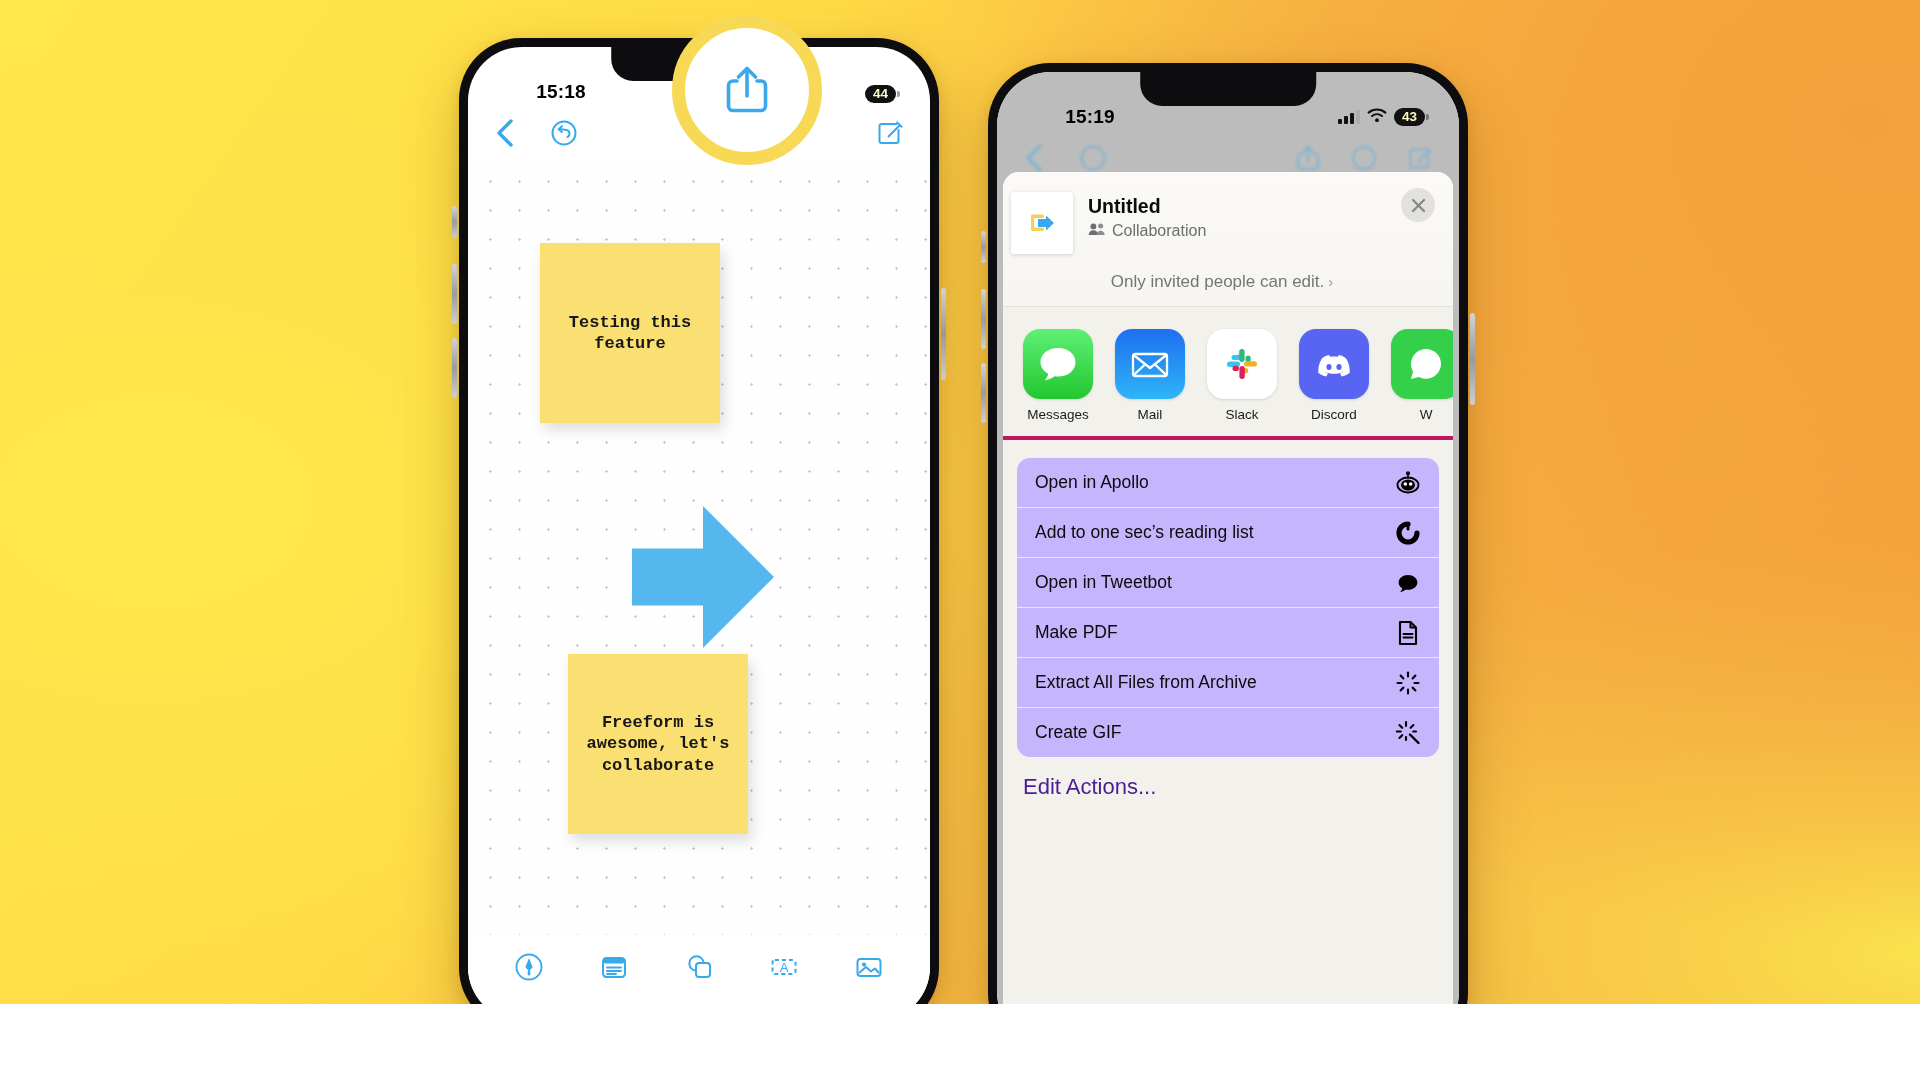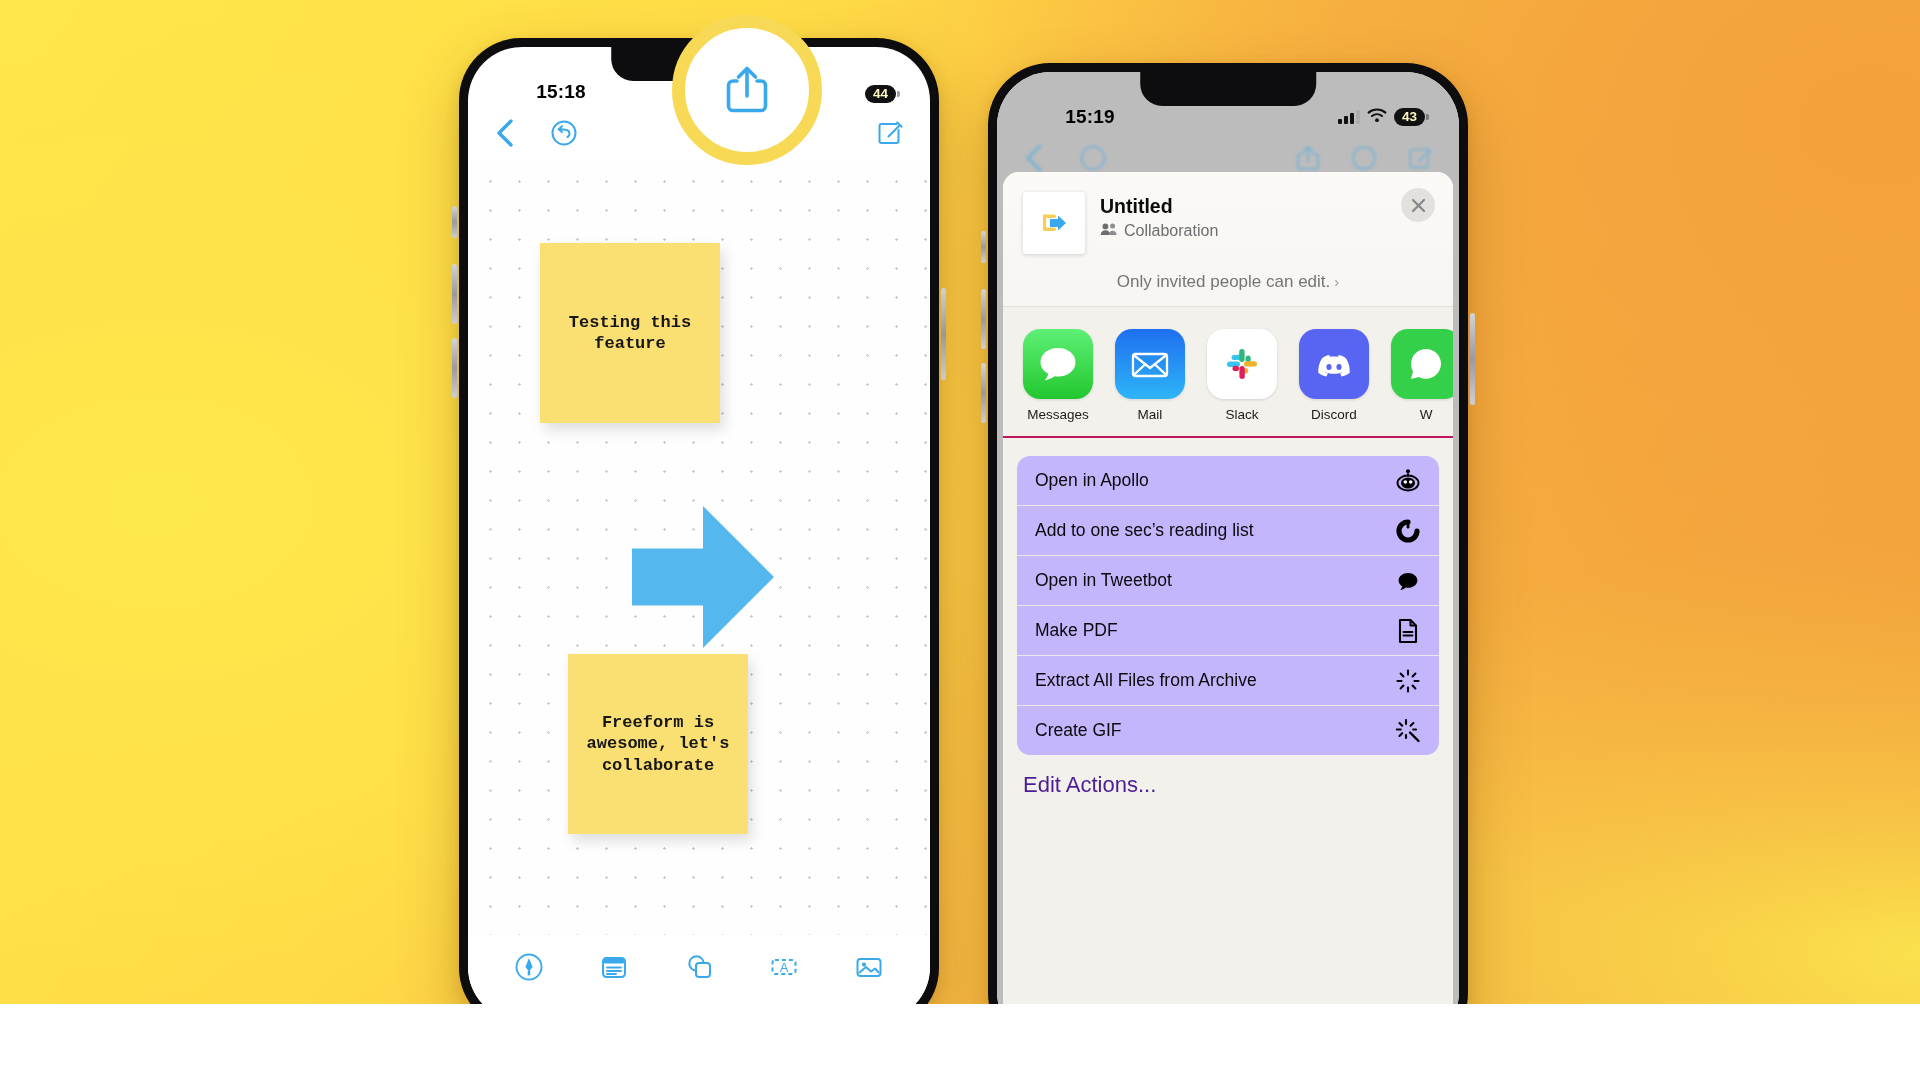--- a/index.html
+++ b/index.html
@@ -233,21 +233,21 @@
     top: 100px;
     bottom: 0;
     background: #f2f1ec;
     border-radius: 16px 16px 0 0;
     z-index: 20;
     overflow: hidden;
   }
   .sheet-head {
     position: relative;
     background: linear-gradient(180deg, #fbfaf7 0%, #f6f5f1 100%);
-    padding: 20px 20px 14px 20px;
+    padding: 20px 20px 14px 8px;
     border-bottom: 1px solid #e2e1dc;
   }
   .sheet-head-row { display: flex; align-items: flex-start; gap: 15px; }
   .doc-thumb {
     width: 62px; height: 62px;
     background: #fff;
     border-radius: 3px;
     box-shadow: 0 1px 4px rgba(0,0,0,.16);
     display: flex; align-items: center; justify-content: center;
     flex-shrink: 0;
@@ -270,21 +270,21 @@
     font-size: 17px;
     color: #757578;
   }
   .perm-row .chev { color: #9a9a9d; font-size: 15px; margin-left: 4px; }
 
   .apps-row {
     display: flex;
     gap: 22px;
     padding: 22px 20px 14px 20px;
     overflow: hidden;
-    border-bottom: 2px solid #be185d;
+    border-bottom: 4px solid #be185d;
   }
   .app {
     width: 70px;
     flex-shrink: 0;
     text-align: center;
   }
   .app-icon {
     width: 70px; height: 70px;
     border-radius: 17px;
     display: flex; align-items: center; justify-content: center;

